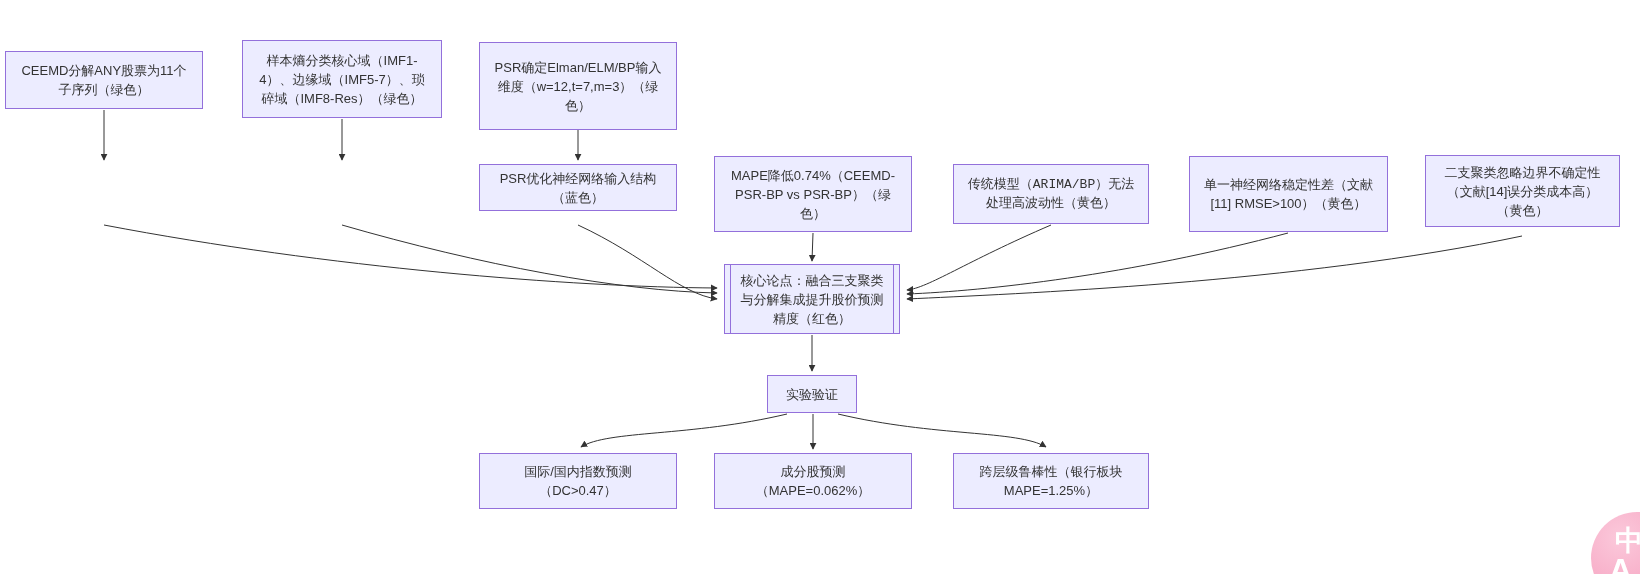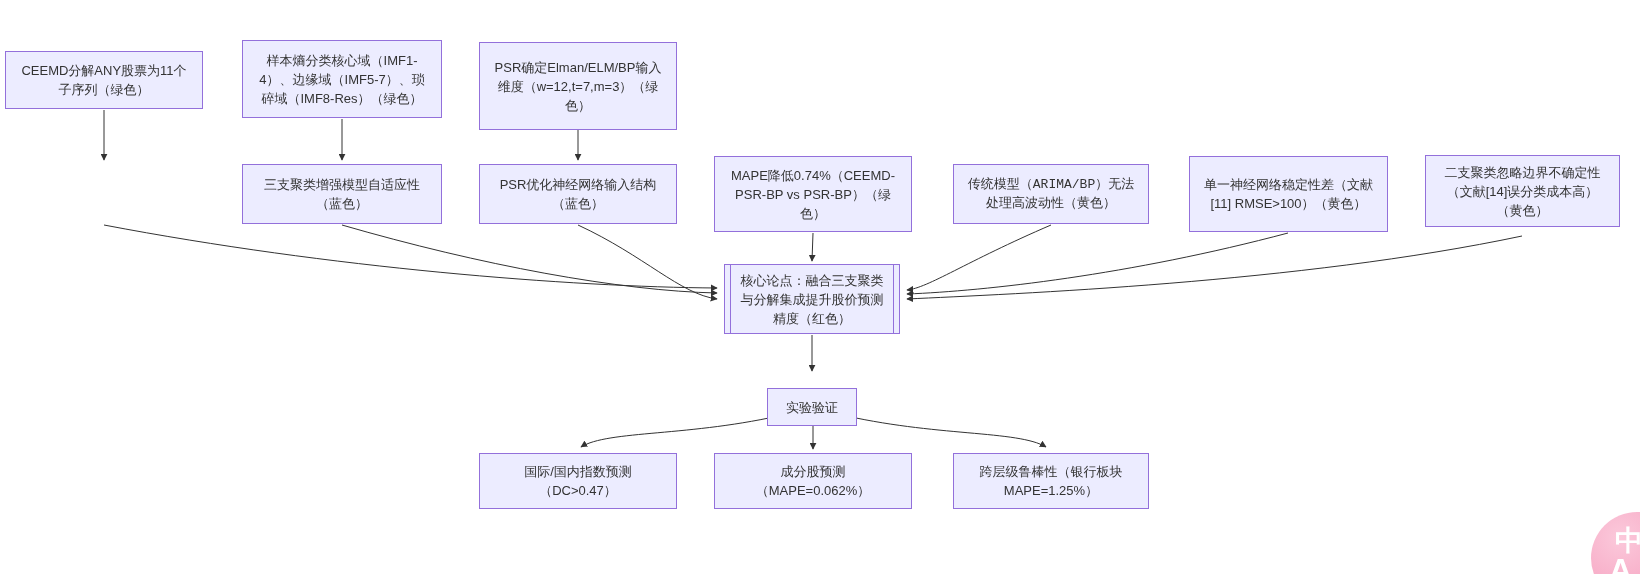--- a/index.html
+++ b/index.html
@@ -49,27 +49,27 @@
   }
   .node.subroutine::before { left: 5px; }
   .node.subroutine::after { right: 5px; }
 
   
   .n-a { left: 5px;    top: 51px;  width: 198px; height: 58px; }
   .n-b { left: 242px;  top: 40px;  width: 200px; height: 78px; }
   .n-c { left: 479px;  top: 42px;  width: 198px; height: 88px; }
   .n-d { left: 5px;    top: 164px; width: 198px; height: 60px; }
   .n-e { left: 242px;  top: 164px; width: 200px; height: 60px; }
-  .n-f { left: 479px;  top: 164px; width: 198px; height: 60px; }
+  .n-f { left: 479px;  top: 164px; width: 198px; height: 47px; }
   .n-g { left: 714px;  top: 156px; width: 198px; height: 76px; }
   .n-h { left: 953px;  top: 164px; width: 196px; height: 60px; font-family: Liberation Mono, monospace; }
   .n-i { left: 1189px; top: 156px; width: 199px; height: 76px; }
   .n-j { left: 1425px; top: 155px; width: 195px; height: 72px; }
   .n-k { left: 724px;  top: 264px; width: 176px; height: 70px; }
-  .n-l { left: 767px;  top: 375px; width: 90px;  height: 38px; margin-top: 13px; }
+  .n-l { left: 767px;  top: 375px; width: 90px;  height: 38px; }
   .n-m { left: 479px;  top: 453px; width: 198px; height: 56px; }
   .n-n { left: 714px;  top: 453px; width: 198px; height: 56px; justify-content: flex-end; }
   .n-o { left: 953px;  top: 453px; width: 196px; height: 56px; }
 
   .translate-btn {
     position: absolute;
     left: 1591px;
     top: 512px;
     width: 92px;
     height: 92px;
@@ -124,23 +124,20 @@
 
   <div class="node n-a">
     <span>CEEMD分解ANY股票为11个子序列（绿色）</span>
   </div>
   <div class="node n-b">
     <span>样本熵分类核心域（IMF1-4）、边缘域（IMF5-7）、琐碎域（IMF8-Res）（绿色）</span>
   </div>
   <div class="node n-c">
     <span>PSR确定Elman/ELM/BP输入维度（w=12,t=7,m=3）（绿色）</span>
   </div>
-  <div class="node n-e">
-    <span>三支聚类增强模型自适应性（蓝色）</span>
-  </div>
   <div class="node n-f">
     <span>PSR优化神经网络输入结构（蓝色）</span>
   </div>
   <div class="node n-g">
     <span>MAPE降低0.74%（CEEMD-PSR-BP vs PSR-BP）（绿色）</span>
   </div>
   <div class="node n-h">
     <span>传统模型（ARIMA/BP）无法处理高波动性（黄色）</span>
   </div>
   <div class="node n-i">

